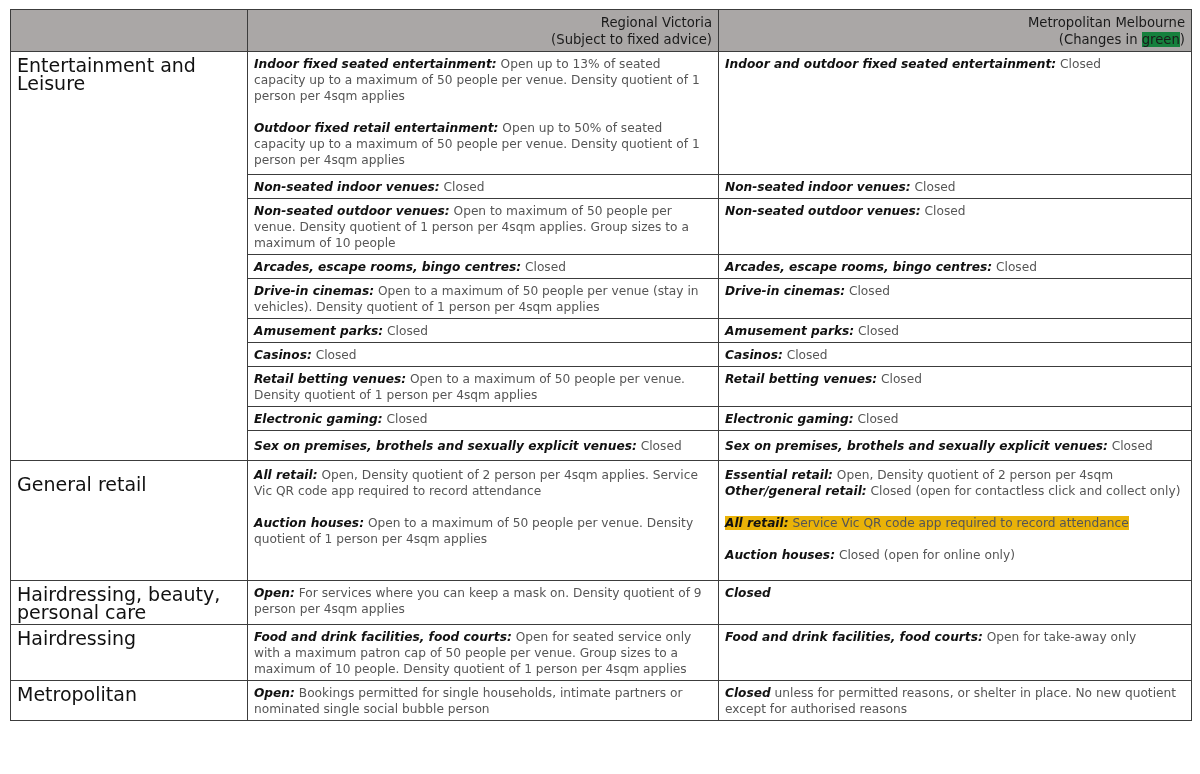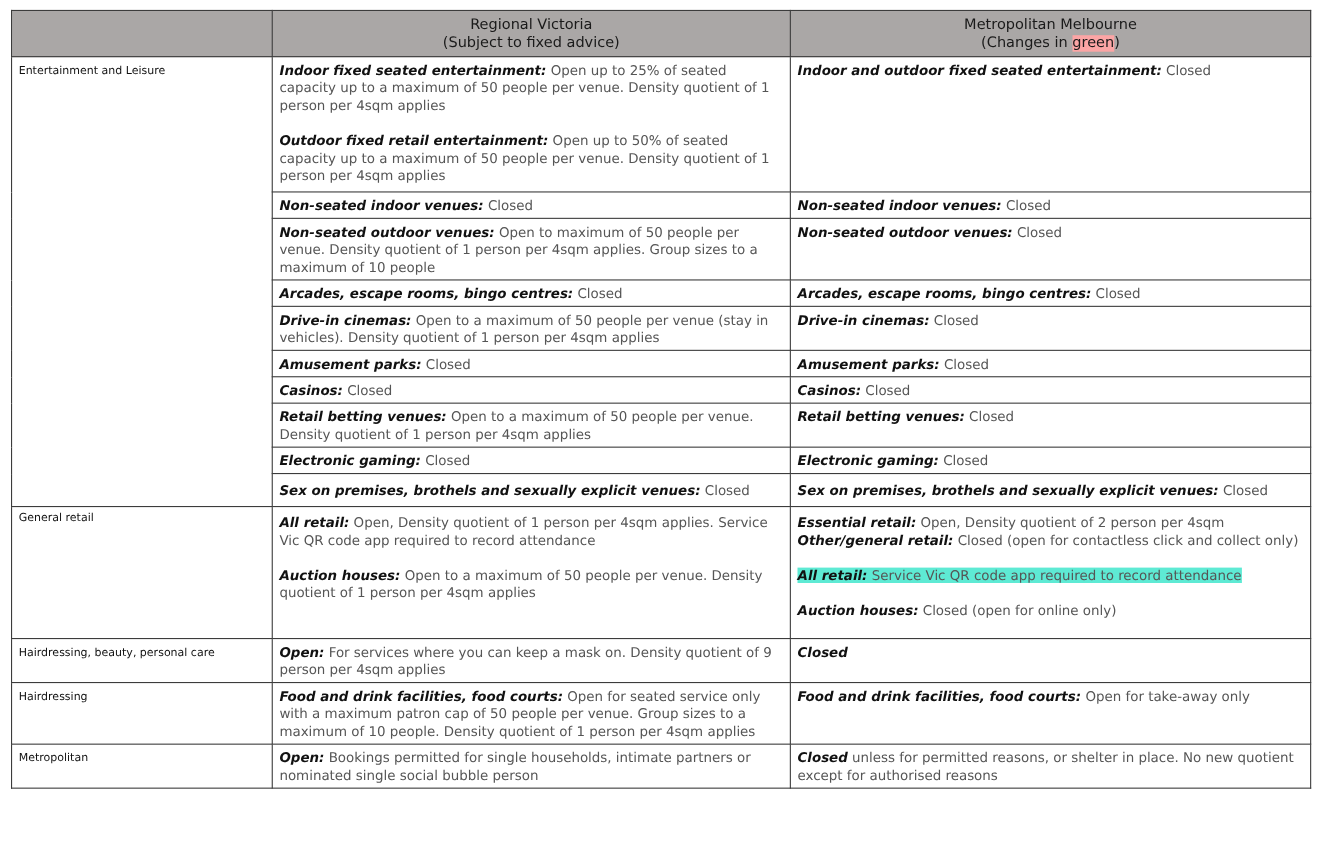--- a/index.html
+++ b/index.html
@@ -10,30 +10,30 @@
     width: 1181px; border-collapse: collapse; table-layout: fixed;
     font-size: 12.2px; line-height: 16px;
   }
   table.rules td, table.rules th {
     border: 1.5px solid #3c3c3c; vertical-align: top; padding: 4px 6px 3px 6px;
   }
   col.c1 { width: 237px; }
   col.c2 { width: 471px; }
   col.c3 { width: 473px; }
   thead th {
-    background: #aaa7a6; font-weight: normal; text-align: center;
+    background: #aaa7a6; font-weight: normal; text-align: right;
     font-size: 13.2px; line-height: 17px; padding: 6px 4px 4px 4px; height: 34px;
     color: #1a1a1a;
   }
-  td.cat { font-size: 10px; line-height: 18px; color: #111; padding-left: 6px; }
+  td.cat { font-size: 19px; line-height: 18px; color: #111; padding-left: 6px; }
   .lbl { font-weight: bold; color: #111; font-style: italic; }
   .val { color: #555; }
   .gap { display: block; height: 16px; }
-  .hl { background: #5eead4; }
-  .hlword { background: #fca5a5; }
+  .hl { background: #eab308; }
+  .hlword { background: #15803d; }
   .block { display: block; }
 </style>
 </head>
 <body>
 
 <table class="rules">
   <colgroup>
       <col class="c1">
       <col class="c2">
       <col class="c3">
@@ -49,21 +49,21 @@
         <span class="block">Metropolitan Melbourne</span>
         <span class="block"><span>(Changes in </span><span class="hlword">green</span><span>)</span></span>
       </th>
     </tr>
   </thead>
   <tbody>
 
     <tr style="height:123px">
       <td class="cat" rowspan="10">Entertainment and Leisure</td>
       <td>
-        <span class="lbl">Indoor fixed seated entertainment:</span><span class="val"> Open up to 25% of seated capacity up to a maximum of 50 people per venue. Density quotient of 1 person per 4sqm applies</span>
+        <span class="lbl">Indoor fixed seated entertainment:</span><span class="val"> Open up to 13% of seated capacity up to a maximum of 50 people per venue. Density quotient of 1 person per 4sqm applies</span>
         <span class="gap"></span>
         <span class="lbl">Outdoor fixed retail entertainment:</span><span class="val"> Open up to 50% of seated capacity up to a maximum of 50 people per venue. Density quotient of 1 person per 4sqm applies</span>
       </td>
       <td><span class="lbl">Indoor and outdoor fixed seated entertainment:</span><span class="val"> Closed</span></td>
     </tr>
     <tr>
       <td><span class="lbl">Non-seated indoor venues:</span><span class="val"> Closed</span></td>
       <td><span class="lbl">Non-seated indoor venues:</span><span class="val"> Closed</span></td>
     </tr>
     <tr>
@@ -93,23 +93,23 @@
     <tr>
       <td><span class="lbl">Electronic gaming:</span><span class="val"> Closed</span></td>
       <td><span class="lbl">Electronic gaming:</span><span class="val"> Closed</span></td>
     </tr>
     <tr style="height:30px">
       <td style="vertical-align:middle"><span class="lbl">Sex on premises, brothels and sexually explicit venues:</span><span class="val"> Closed</span></td>
       <td style="vertical-align:middle"><span class="lbl">Sex on premises, brothels and sexually explicit venues:</span><span class="val"> Closed</span></td>
     </tr>
 
     <tr style="height:120px">
-      <td class="cat" style="padding-top:2px">General retail</td>
+      <td class="cat" style="padding-top:14px">General retail</td>
       <td style="padding-top:6px">
-        <span class="lbl">All retail:</span><span class="val"> Open, Density quotient of 1 person per 4sqm applies. Service Vic QR code app required to record attendance</span>
+        <span class="lbl">All retail:</span><span class="val"> Open, Density quotient of 2 person per 4sqm applies. Service Vic QR code app required to record attendance</span>
         <span class="gap"></span>
         <span class="lbl">Auction houses:</span><span class="val"> Open to a maximum of 50 people per venue. Density quotient of 1 person per 4sqm applies</span>
       </td>
       <td style="padding-top:6px">
         <span class="block"><span class="lbl">Essential retail:</span><span class="val"> Open, Density quotient of 2 person per 4sqm</span></span>
         <span class="block"><span class="lbl">Other/general retail:</span><span class="val"> Closed (open for contactless click and collect only)</span></span>
         <span class="gap"></span>
         <span class="hl"><span class="lbl">All retail:</span><span class="val"> Service Vic QR code app required to record attendance</span></span>
         <span class="gap"></span>
         <span class="block"><span class="lbl">Auction houses:</span><span class="val"> Closed (open for online only)</span></span>

